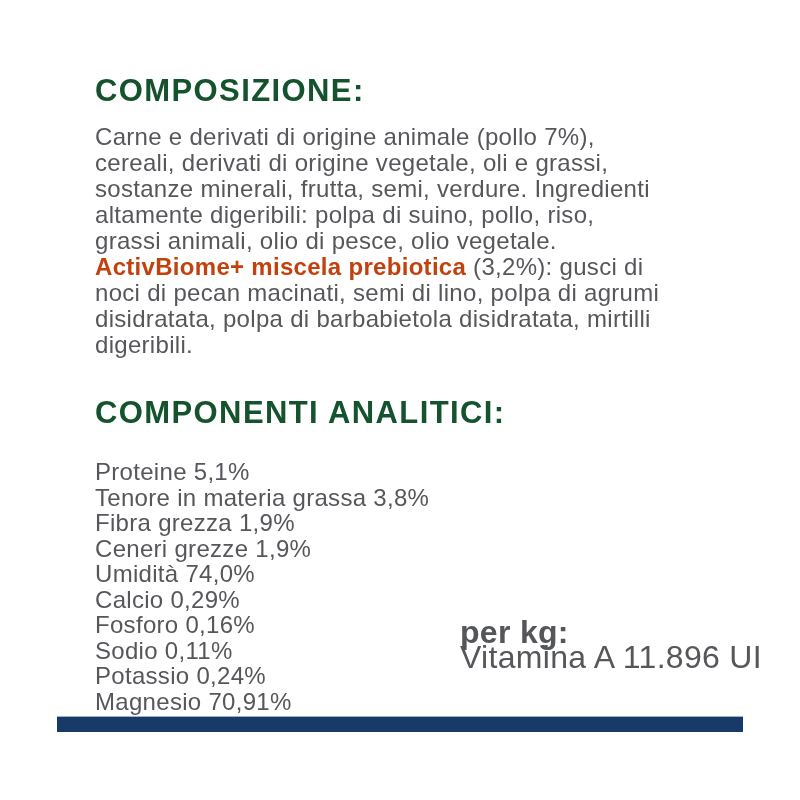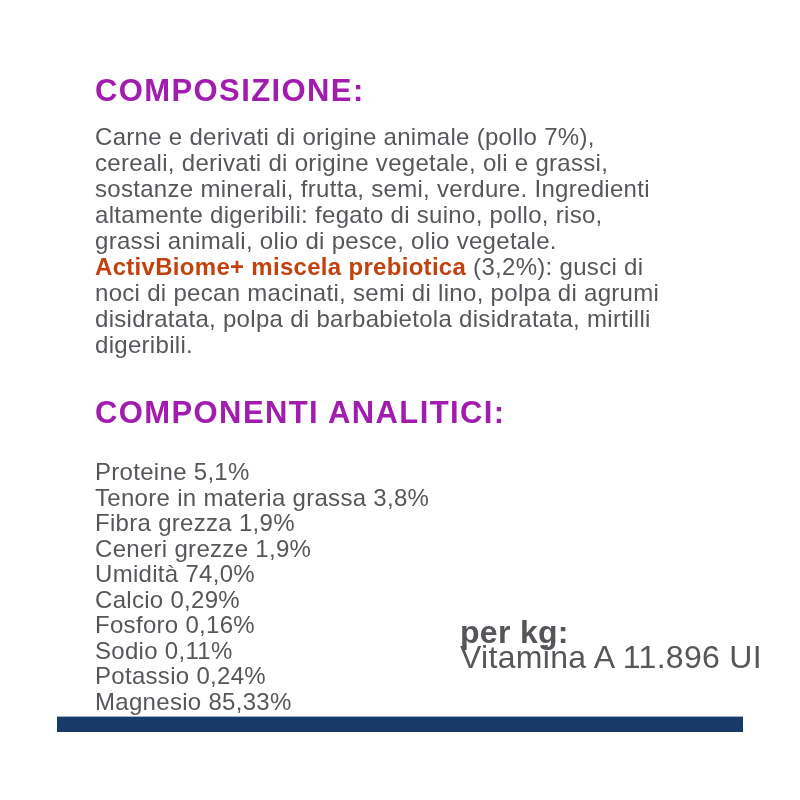--- a/index.html
+++ b/index.html
@@ -11,21 +11,21 @@
     position: relative;
     width: 800px;
     height: 800px;
     background: #ffffff;
     overflow: hidden;
     font-family: "Liberation Sans", sans-serif;
   }
   .heading {
     position: absolute;
     left: 95px;
-    color: #a21caf;
+    color: #14532d;
     font-size: 31px;
     font-weight: bold;
     letter-spacing: 1.4px;
     line-height: 34px;
     white-space: nowrap;
   }
   #heading-composizione { top: 74px; }
   #heading-componenti  { top: 396px; }
 
   .bodytext {
@@ -84,21 +84,21 @@
 <div id="page">
 
   <div id="heading-composizione" class="heading">COMPOSIZIONE:</div>
 
   <div id="composizione-paragraph" class="bodytext">
     <div>
 
     <div class="textline">Carne e derivati di origine animale (pollo 7%),</div>
         <div class="textline">cereali, derivati di origine vegetale, oli e grassi,</div>
         <div class="textline">sostanze minerali, frutta, semi, verdure. Ingredienti</div>
-        <div class="textline">altamente digeribili: fegato di suino, pollo, riso,</div>
+        <div class="textline">altamente digeribili: polpa di suino, pollo, riso,</div>
         <div class="textline">grassi animali, olio di pesce, olio vegetale.</div>
       </div>
     <div class="textline">
       <span class="bold-lead">ActivBiome+ miscela prebiotica</span><span> (3,2%): gusci di</span>
     </div>
     <div>
 
     <div class="textline">noci di pecan macinati, semi di lino, polpa di agrumi</div>
         <div class="textline">disidratata, polpa di barbabietola disidratata, mirtilli</div>
         <div class="textline">digeribili.</div>
@@ -111,21 +111,21 @@
 
   <div class="textline">Proteine 5,1%</div>
       <div class="textline">Tenore in materia grassa 3,8%</div>
       <div class="textline">Fibra grezza 1,9%</div>
       <div class="textline">Ceneri grezze 1,9%</div>
       <div class="textline">Umidità 74,0%</div>
       <div class="textline">Calcio 0,29%</div>
       <div class="textline">Fosforo 0,16%</div>
       <div class="textline">Sodio 0,11%</div>
       <div class="textline">Potassio 0,24%</div>
-      <div class="textline">Magnesio 85,33%</div>
+      <div class="textline">Magnesio 70,91%</div>
     </div>
 
   <div id="per-kg-block">
     <div id="per-kg-label" class="textline">per kg:</div>
     <div>
 
     <div class="textline">Vitamina A 11.896 UI</div>
       </div>
   </div>
 

